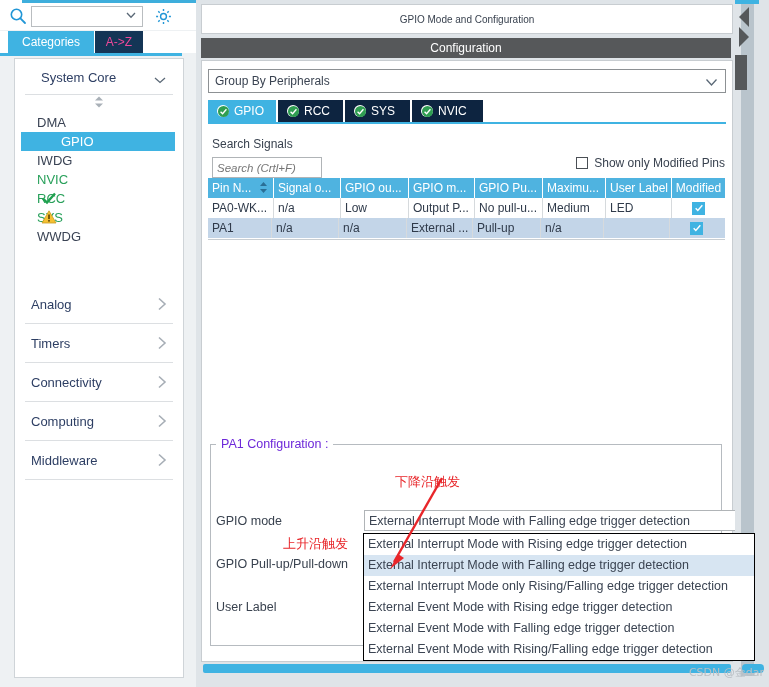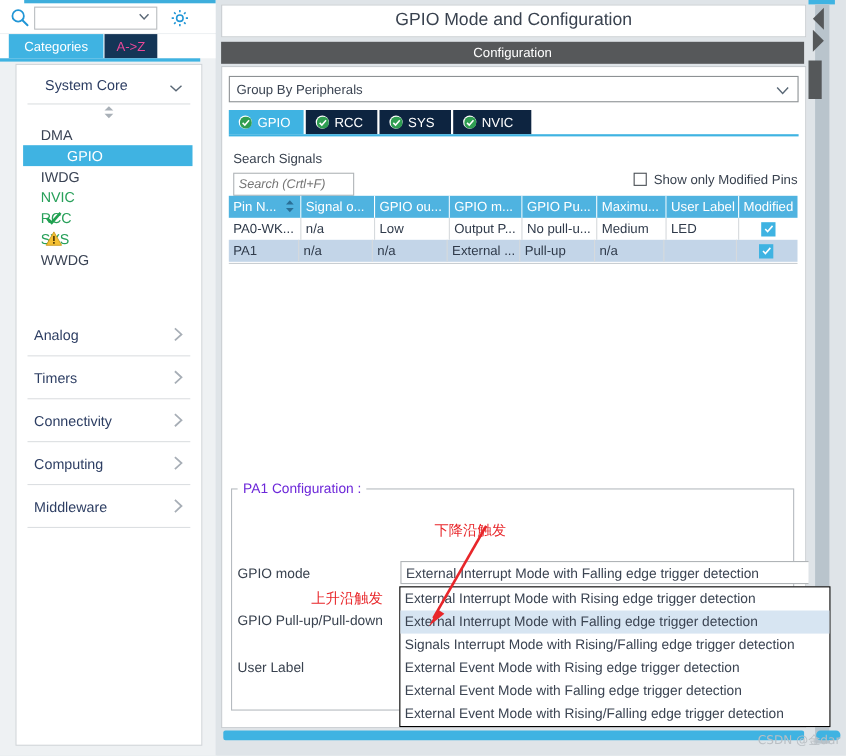--- a/index.html
+++ b/index.html
@@ -45,21 +45,21 @@
   .peri .mk{position:absolute;left:26px;top:1px;width:16px;height:16px;}
 
   .cat-rows{position:absolute;left:10px;top:226px;width:148px;}
   .cat-row{height:38px;position:relative;border-bottom:1px solid #dcdfe2;}
   .cat-row .lbl{position:absolute;left:6px;top:12px;font-size:13px;color:#2d3e63;}
   .cat-row .arr{position:absolute;right:4px;top:11px;}
 
   
   .right-panel{position:absolute;left:197px;top:0;width:538px;height:687px;background:#dfe4e8;}
   .title-bar{position:absolute;left:4px;top:4px;width:530px;height:28px;background:#fff;border:1px solid #c8cdd1;
-             display:flex;align-items:center;justify-content:center;font-size:16px;color:#39424f;}
+             display:flex;align-items:center;justify-content:center;font-size:10px;color:#39424f;}
   .cfg-bar{position:absolute;left:4px;top:38px;width:530px;height:20px;background:#56585a;color:#fff;
            display:flex;align-items:center;justify-content:center;font-size:12px;}
   .white-body{position:absolute;left:4px;top:60px;width:530px;height:600px;background:#fff;border:1px solid #c8cdd1;}
 
   .group-combo{position:absolute;left:6px;top:8px;width:516px;height:22px;background:#fff;border:1px solid #8d9194;}
   .group-combo .gv{position:absolute;left:6px;top:4px;font-size:12px;color:#3b4452;}
   .group-combo .gc{position:absolute;right:7px;top:6px;}
 
   .tabstrip{position:absolute;left:6px;top:39px;width:518px;height:22px;}
   .ptab{position:absolute;top:0;height:22px;display:flex;align-items:center;gap:5px;padding:0 9px;
@@ -405,21 +405,21 @@
   </div>
 
   <div class="gm-combo">
     <span class="v">External Interrupt Mode with Falling edge trigger detection</span>
     <span class="gm-scroll"></span>
   </div>
 
   <div class="dd">
     <div class="ddi">External Interrupt Mode with Rising edge trigger detection</div>
     <div class="ddi hl">External Interrupt Mode with Falling edge trigger detection</div>
-    <div class="ddi">Signals Interrupt Mode with Rising/Falling edge trigger detection</div>
+    <div class="ddi">External Interrupt Mode only Rising/Falling edge trigger detection</div>
     <div class="ddi">External Event Mode with Rising edge trigger detection</div>
     <div class="ddi">External Event Mode with Falling edge trigger detection</div>
     <div class="ddi">External Event Mode with Rising/Falling edge trigger detection</div>
   </div>
 
   <div class="anno" style="left:395px;top:473px;">下降沿触发</div>
   <div class="anno" style="left:283px;top:535px;">上升沿触发</div>
 
   <svg class="arrow-svg" width="70" height="105" viewBox="0 0 70 105">
     <line x1="62" y1="8" x2="14" y2="92" stroke="#e8262a" stroke-width="2.4"></line>

